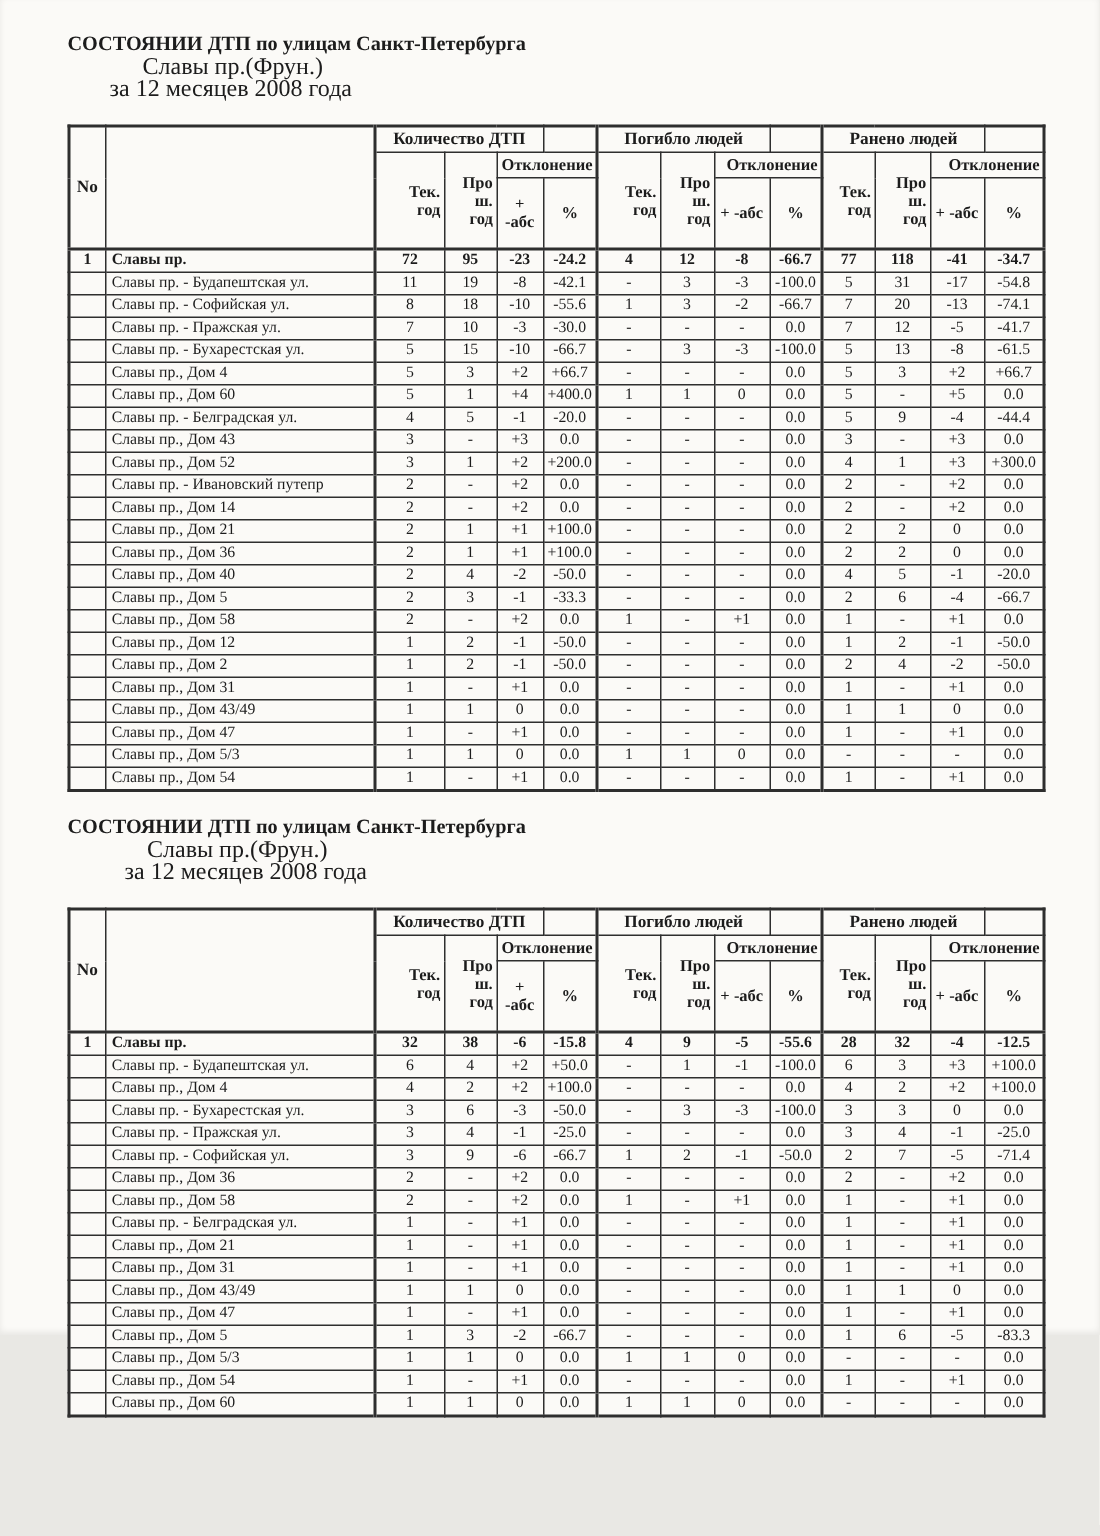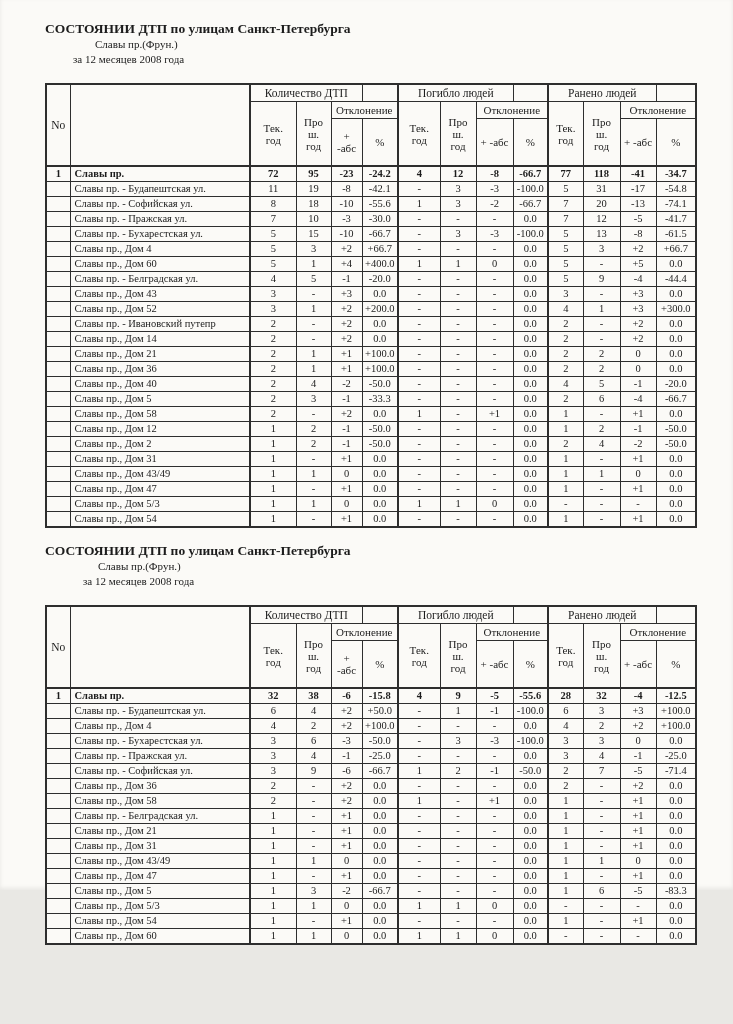--- a/index.html
+++ b/index.html
@@ -16,21 +16,21 @@
     overflow:hidden;
   }
   .page{
     width:733px;height:890px;
     background:var(--paper);
     box-sizing:border-box;
     padding:20px 38px 0 45px;
     box-shadow:inset 0 -2px 4px rgba(0,0,0,0.08);
   }
   .titles{margin-bottom:16px;}
-  .t-line{font-size:11px;line-height:15px;white-space:pre;}
+  .t-line{font-size:16px;line-height:15px;white-space:pre;}
   .t-main{font-weight:bold;font-size:13.5px;line-height:17px;}
   .ind-50{padding-left:50px;}
   .ind-53{padding-left:53px;}
   .ind-28{padding-left:28px;}
   .ind-21{padding-left:21px;}
   .ind-38{padding-left:38px;}
 
   table.report{
     border-collapse:collapse;
     table-layout:fixed;
@@ -41,25 +41,25 @@
   .report th,.report td{
     border:1px solid var(--bd);
     padding:0 2px;
     text-align:center;
     vertical-align:middle;
     font-size:10.5px;
     line-height:12px;
     overflow:hidden;
     white-space:nowrap;
   }
-  .report thead th{font-weight:normal;}
+  .report thead th{font-weight:bold;}
   .report thead{border-bottom:2px solid var(--bd);}
   .report .gstart{border-left:2px solid var(--bd);}
   .report tr.hrow1 th{height:16px;font-size:11.5px;}
-  .report tr.hrow2 th{height:16px;font-size:11px;}
+  .report tr.hrow2 th{height:16px;font-size:11px;text-align:right;}
   .report tr.hrow3 th{height:46px;font-size:11px;margin-top:13px;}
   .yr,.abs-h{white-space:pre-line !important;line-height:12px;}
   .report td{height:14px;}
   .c-no{width:24px;}
   .c-name{width:180px;margin-left:15px;}
   .report td.c-name{text-align:left;padding-left:4px;}
   .report th.c-no{font-size:11px;margin-left:17px;}
   tr.total-row td{font-weight:bold;}
   .section-gap{height:14px;}
 </style>

